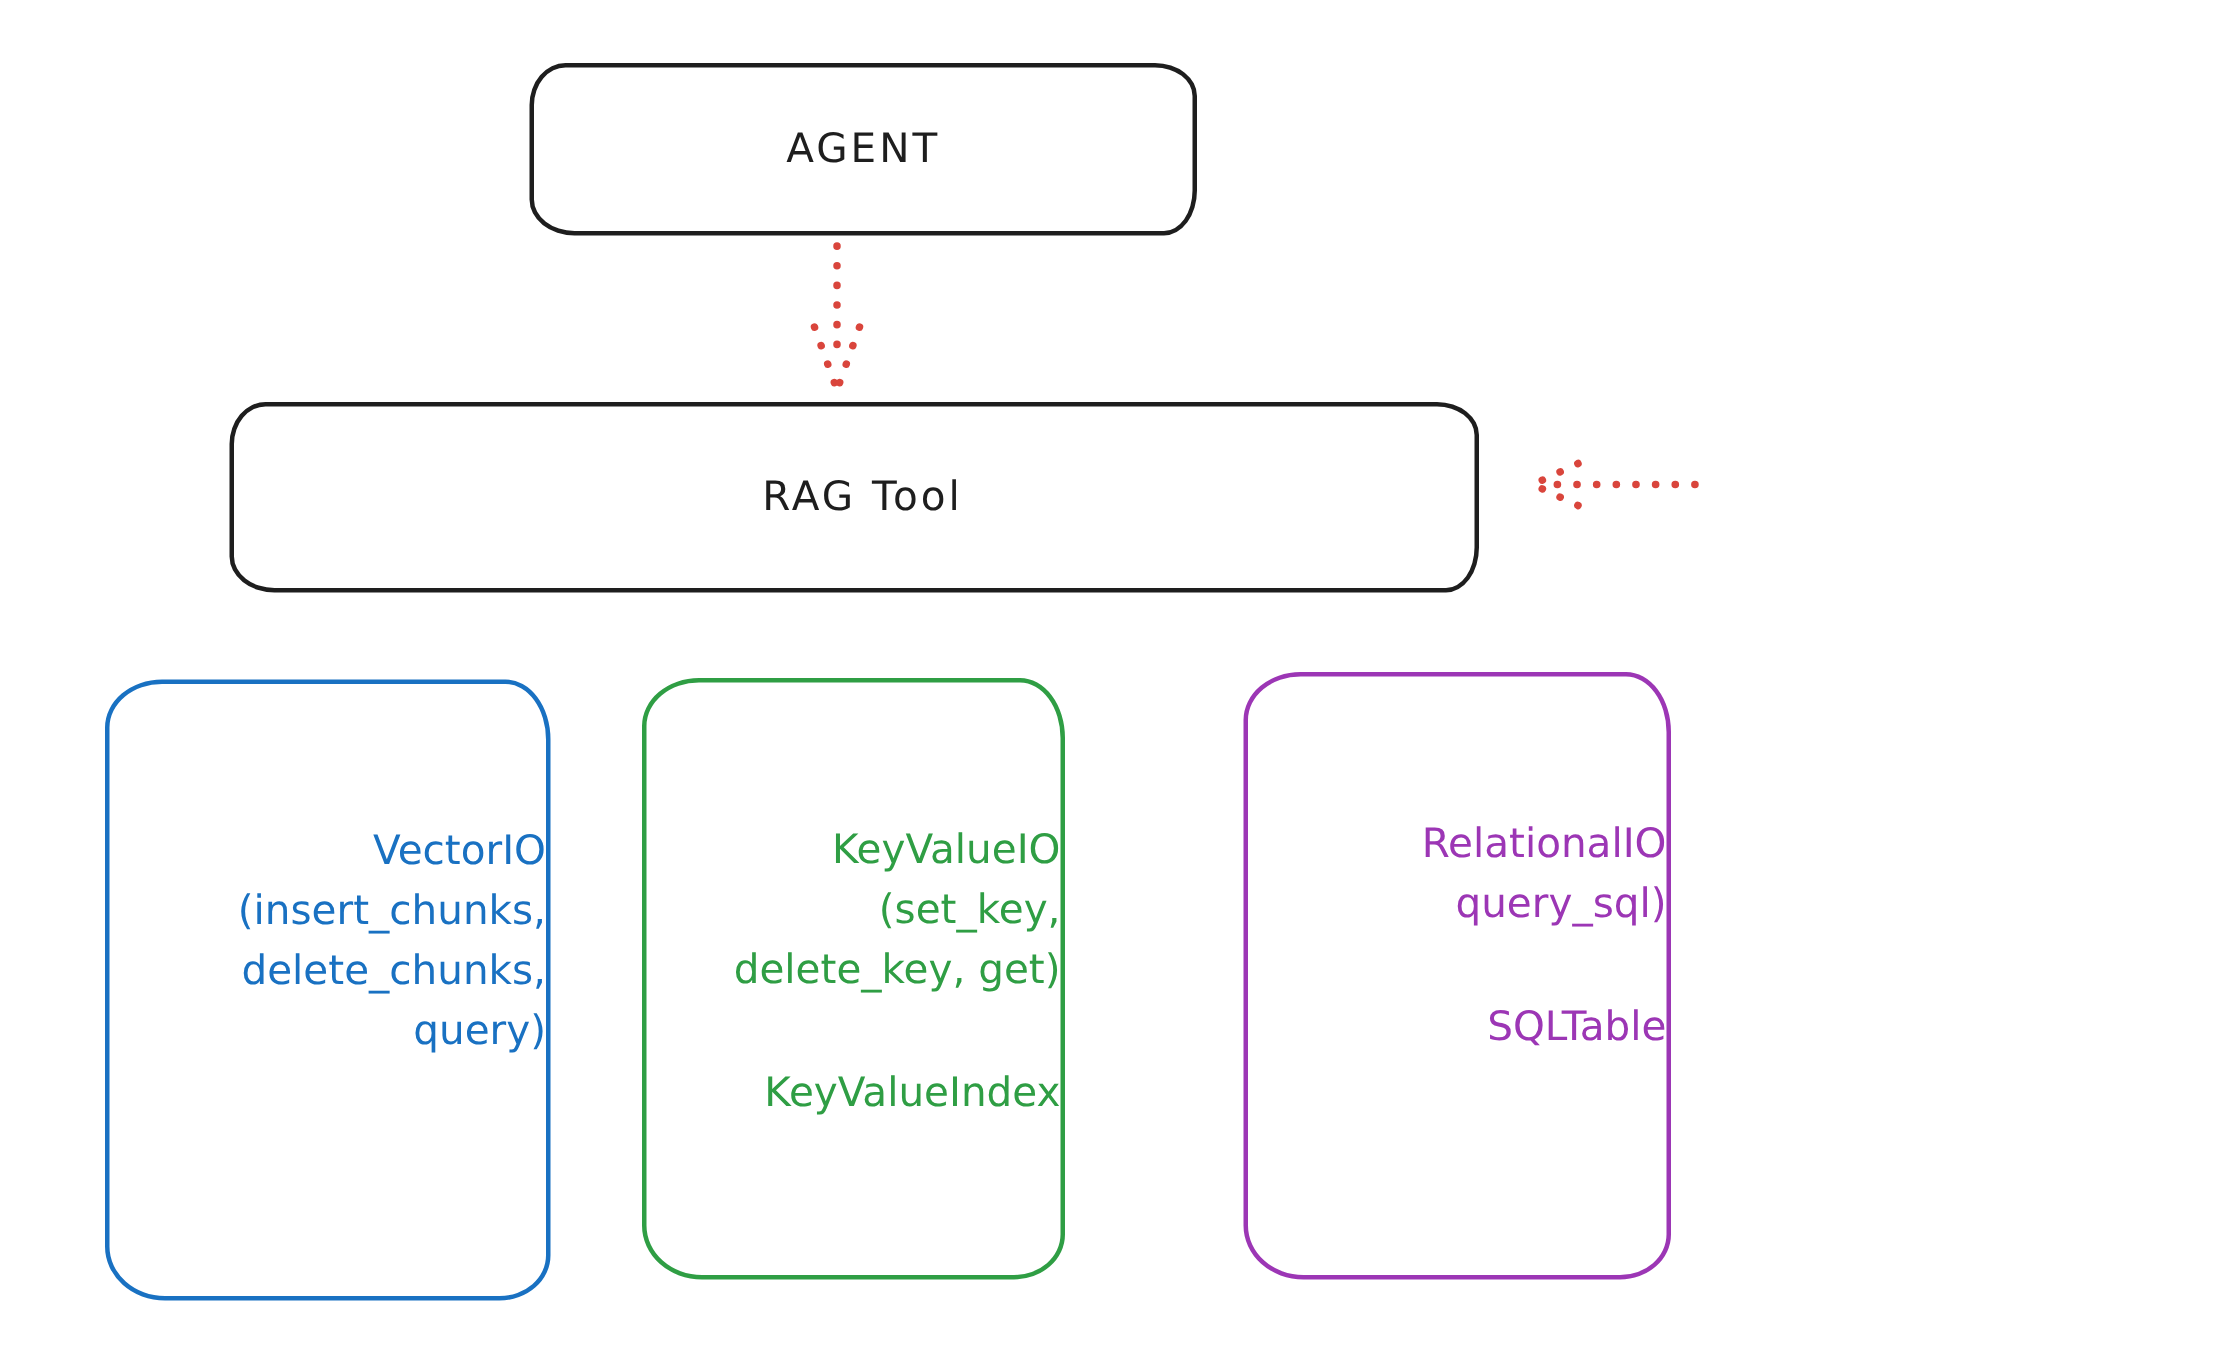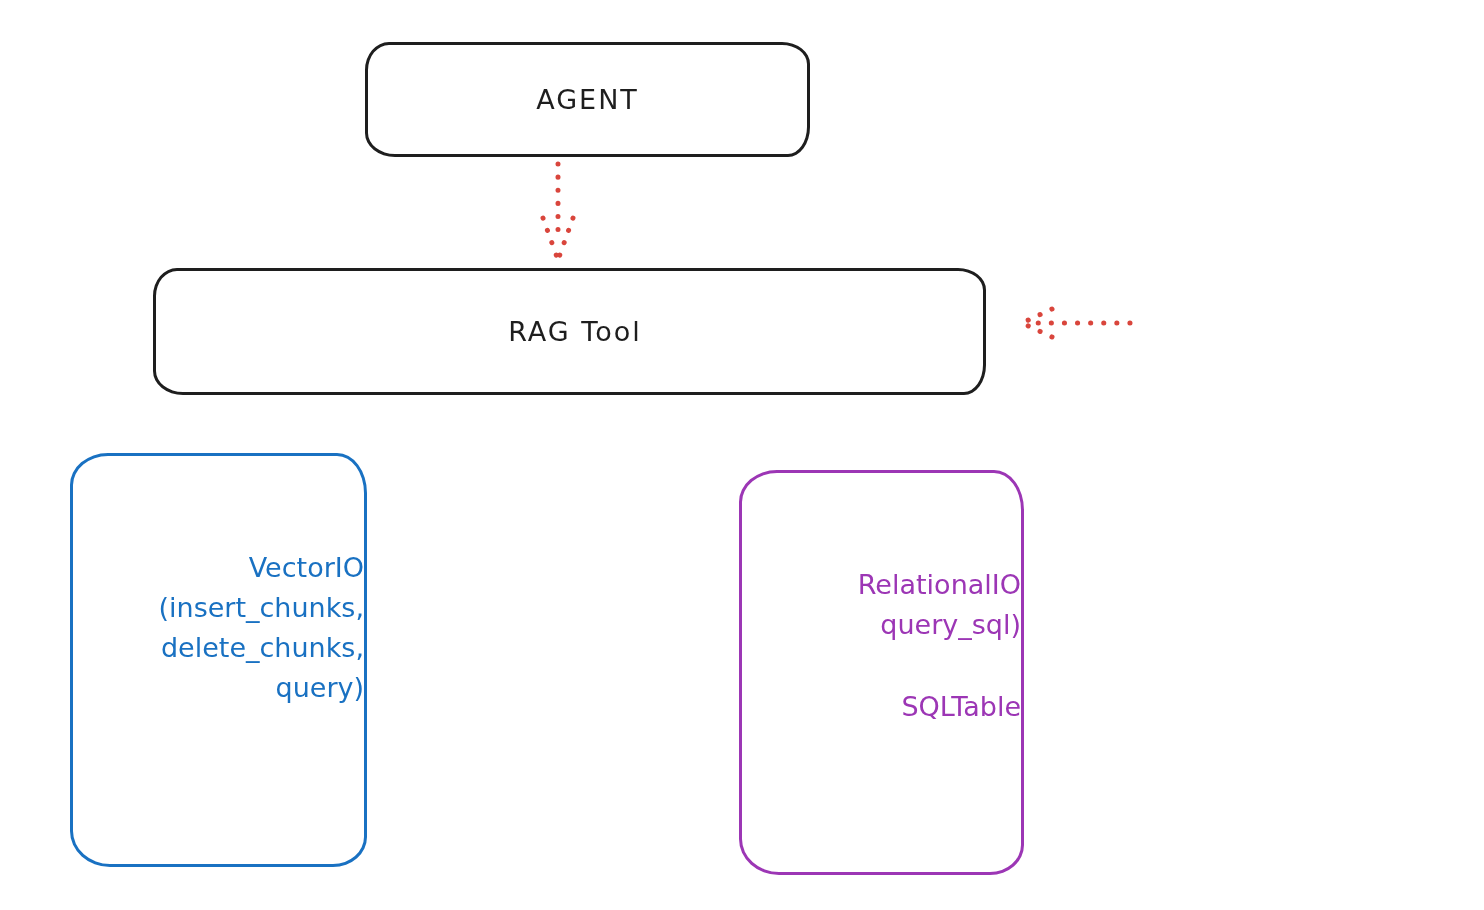--- a/index.html
+++ b/index.html
@@ -19,40 +19,40 @@
     align-items: center;
     justify-content: center;
   }
   .box.black {
     border: 3.5px solid #1e1e1e;
     color: #1e1e1e;
     border-radius: 24px 28px 22px 30px / 28px 22px 30px 24px;
     font-size: 27px;
     letter-spacing: 2px;
   }
-  .agent { left: 353px; top: 42px; width: 445px; height: 115px; margin-left: 12px; }
+  .agent { left: 353px; top: 42px; width: 445px; height: 115px; }
   .rag   { left: 153px; top: 268px; width: 833px; height: 127px; letter-spacing: 1px; padding-left: 11px; }
 
   .box.storage {
     border-width: 3.5px;
     border-style: solid;
     border-radius: 38px 30px 34px 40px / 32px 40px 30px 36px;
     align-items: flex-start;
     text-align: right;
   }
   .storage .box-text {
     width: 100%;
     padding-top: 92px;
     font-size: 27px;
     line-height: 40px;
   }
   .storage .index-label { margin-top: 42px; }
   .blue   { left: 70px;  top: 453px; width: 297px; height: 414px; border-color: #1971c2; color: #1971c2; }
   .green  { left: 428px; top: 452px; width: 282px; height: 401px; border-color: #2f9e44; color: #2f9e44; }
-  .purple { left: 739px; top: 448px; width: 285px; height: 405px; border-color: #9c36b5; color: #9c36b5; margin-top: 22px; }
+  .purple { left: 829px; top: 448px; width: 285px; height: 405px; border-color: #9c36b5; color: #9c36b5; }
 
   .arrow { position: absolute; }
   .arrow path, .arrow line {
     fill: none;
     stroke: #d9453c;
     stroke-width: 5;
     stroke-linecap: round;
     stroke-dasharray: 0.1 13;
   }
   .annotation {
@@ -95,20 +95,28 @@
 
   <div class="box storage blue">
     <div class="box-text">
       <div>VectorIO</div>
       <div>(insert_chunks,</div>
       <div>delete_chunks,</div>
       <div>query)</div>
     </div>
   </div>
 
+  <div class="box storage green">
+    <div class="box-text">
+      <div>KeyValueIO</div>
+      <div>(set_key,</div>
+      <div>delete_key, get)</div>
+      <div class="index-label">KeyValueIndex</div>
+    </div>
+  </div>
 
   <div class="box storage purple">
     <div class="box-text">
       <div>RelationalIO</div>
       <div>query_sql)</div>
       <div class="index-label">SQLTable</div>
     </div>
   </div>
 
 </div>

